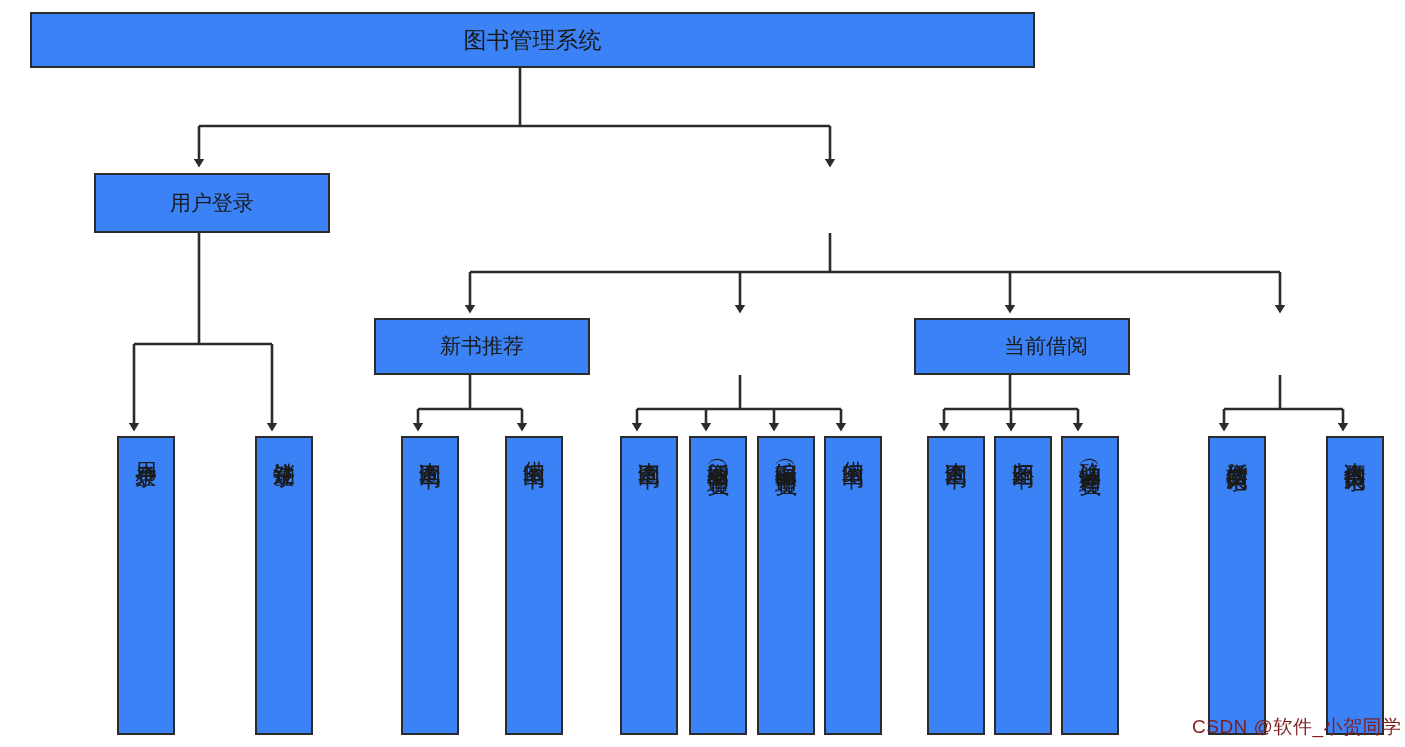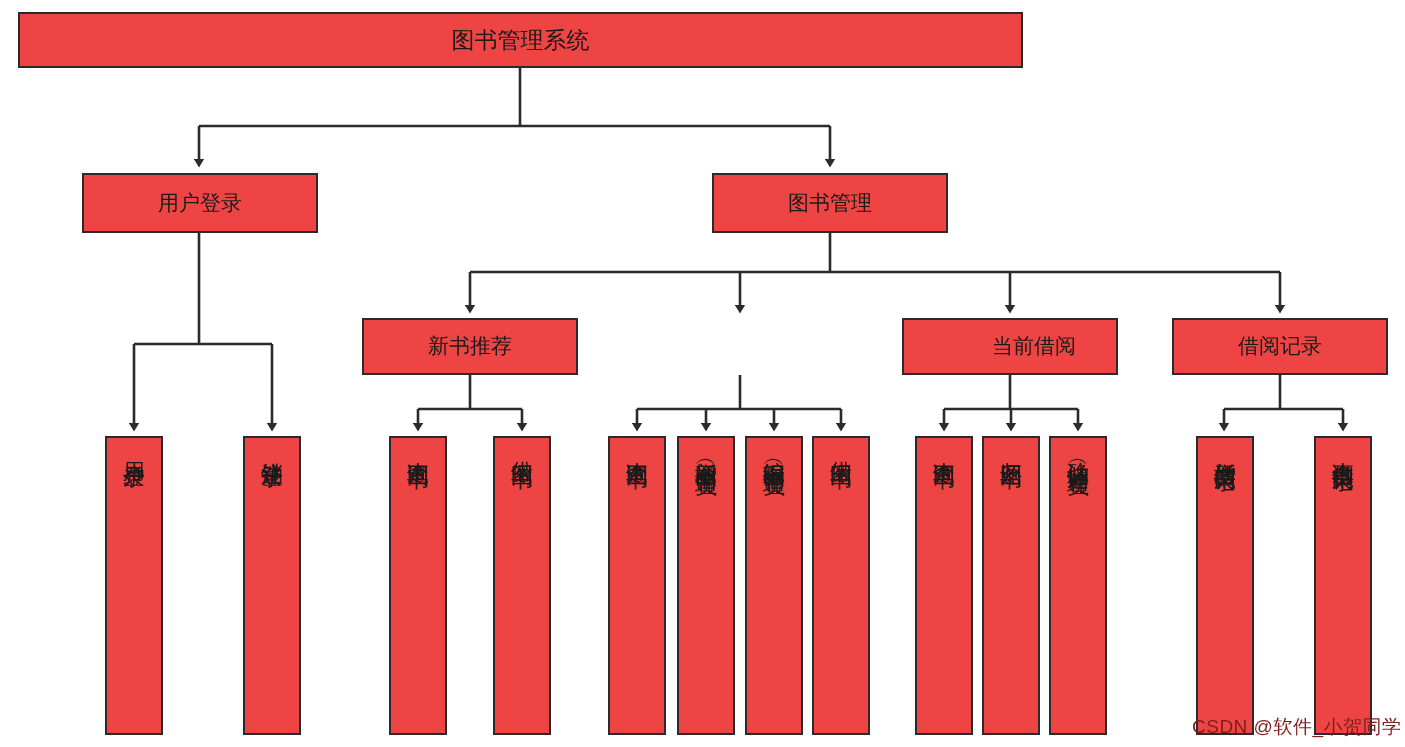--- a/index.html
+++ b/index.html
@@ -20,26 +20,27 @@
   svg.wires {
     position: absolute;
     left: 0;
     top: 0;
     width: 1405px;
     height: 747px;
   }
   .node {
     position: absolute;
     box-sizing: border-box;
-    background: #ef4444;
+    background: #3b82f6;
     border: 2px solid #2b2b2b;
     display: flex;
     align-items: center;
     justify-content: center;
     z-index: 3;
+    margin-left: 12px;
   }
   .node-label {
     color: #1a1a1a;
     line-height: 1.05;
     text-align: center;
     white-space: pre-line;
   }
   .level-root .node-label { font-size: 23px; }
   .level-1 .node-label   { font-size: 21px; }
   .level-2 .node-label   { font-size: 21px; text-align: center; }
@@ -125,36 +126,30 @@
   </svg>
 
   <div class="node level-root" style="left:18px; top:12px; width:1005px; height:56px;">
     <span class="node-label">图书管理系统</span>
   </div>
 
   <div class="node level-1" style="left:82px; top:173px; width:236px; height:60px;">
     <span class="node-label">用户登录</span>
   </div>
 
-  <div class="node level-1" style="left:712px; top:173px; width:236px; height:60px;">
-    <span class="node-label">图书管理</span>
-  </div>
 
   <div class="node level-2" style="left:362px; top:318px; width:216px; height:57px;">
     <span class="node-label">新书推荐</span>
   </div>
 
 
   <div class="node level-2" style="left:902px; top:318px; width:216px; height:57px;padding-left:48px;">
     <span class="node-label">当前借阅</span>
   </div>
 
-  <div class="node level-2" style="left:1172px; top:318px; width:216px; height:57px;">
-    <span class="node-label">借阅记录</span>
-  </div>
 
   <div class="node leaf" style="left:105px; top:436px; width:58px; height:299px;">
     <span class="node-label">用户登录</span>
   </div>
 
   <div class="node leaf" style="left:243px; top:436px; width:58px; height:299px;">
     <span class="node-label">注销登录</span>
   </div>
 
   <div class="node leaf" style="left:389px; top:436px; width:58px; height:299px;">

